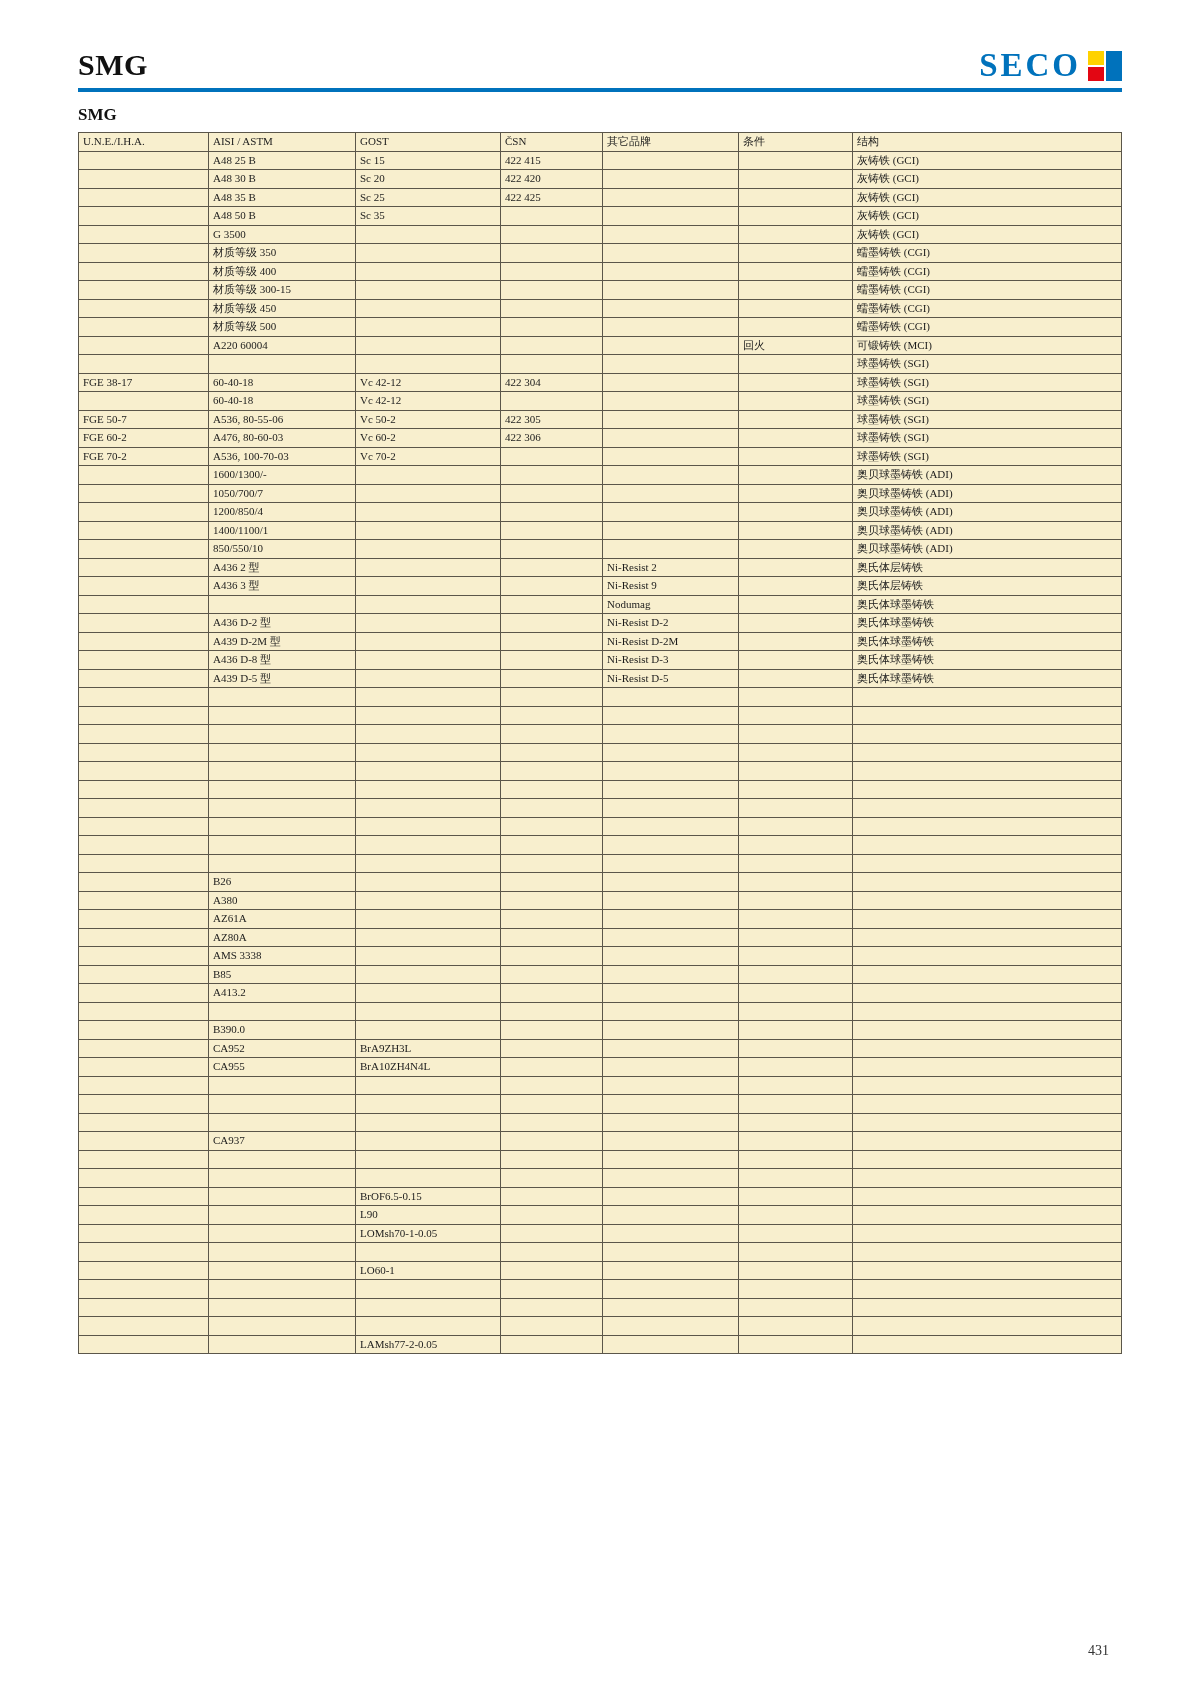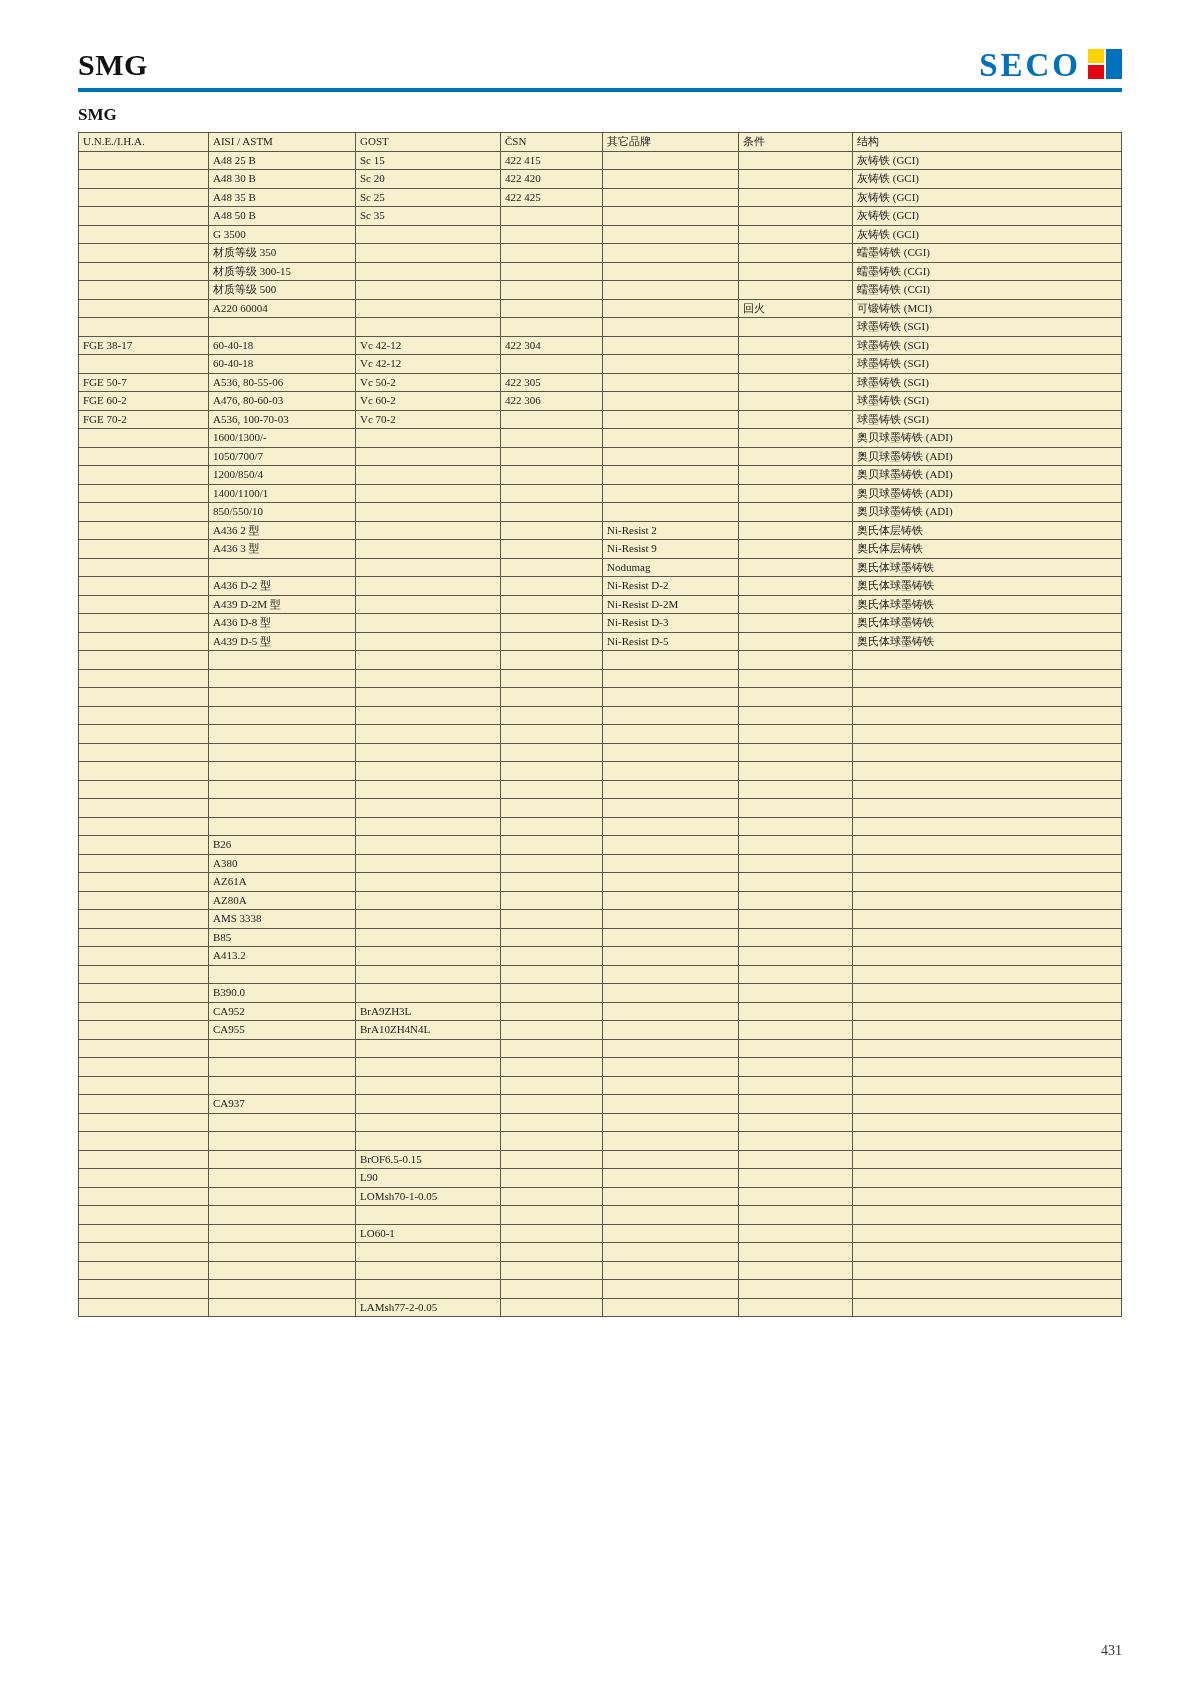--- a/index.html
+++ b/index.html
@@ -24,20 +24,21 @@
   }
   .doc-title {
     font-size: 30px;
     font-weight: bold;
     margin: 0;
     letter-spacing: 0.5px;
     color: #111111;
   }
   .logo {
     display: flex;
+    align-items: center;
     gap: 7px;
     margin-top: 32px;
   }
   .logo-text {
     color: #0072bc;
     font-size: 33px;
     font-weight: bold;
     letter-spacing: 3px;
     line-height: 1;
   }
@@ -76,21 +77,21 @@
     padding: 0 4px;
     text-align: left;
     font-weight: normal;
     line-height: 1.15;
     white-space: nowrap;
     overflow: hidden;
     color: #1c1c1c;
   }
   .page-number {
     position: absolute;
-    right: 78px;
+    right: 91px;
     bottom: 38px;
     font-size: 14px;
     color: #333333;
   }
 </style>
 </head>
 <body>
 
 <div class="page">
 
@@ -181,21 +182,39 @@
           <td>&nbsp;</td>
           <td>材质等级 350</td>
           <td>&nbsp;</td>
           <td>&nbsp;</td>
           <td>&nbsp;</td>
           <td>&nbsp;</td>
           <td>蠕墨铸铁 (CGI)</td>
         </tr>
         <tr>
           <td>&nbsp;</td>
+          <td>材质等级 400</td>
+          <td>&nbsp;</td>
+          <td>&nbsp;</td>
+          <td>&nbsp;</td>
+          <td>&nbsp;</td>
+          <td>蠕墨铸铁 (CGI)</td>
+        </tr>
+        <tr>
+          <td>&nbsp;</td>
           <td>材质等级 300-15</td>
+          <td>&nbsp;</td>
+          <td>&nbsp;</td>
+          <td>&nbsp;</td>
+          <td>&nbsp;</td>
+          <td>蠕墨铸铁 (CGI)</td>
+        </tr>
+        <tr>
+          <td>&nbsp;</td>
+          <td>材质等级 450</td>
           <td>&nbsp;</td>
           <td>&nbsp;</td>
           <td>&nbsp;</td>
           <td>&nbsp;</td>
           <td>蠕墨铸铁 (CGI)</td>
         </tr>
         <tr>
           <td>&nbsp;</td>
           <td>材质等级 500</td>
           <td>&nbsp;</td>

